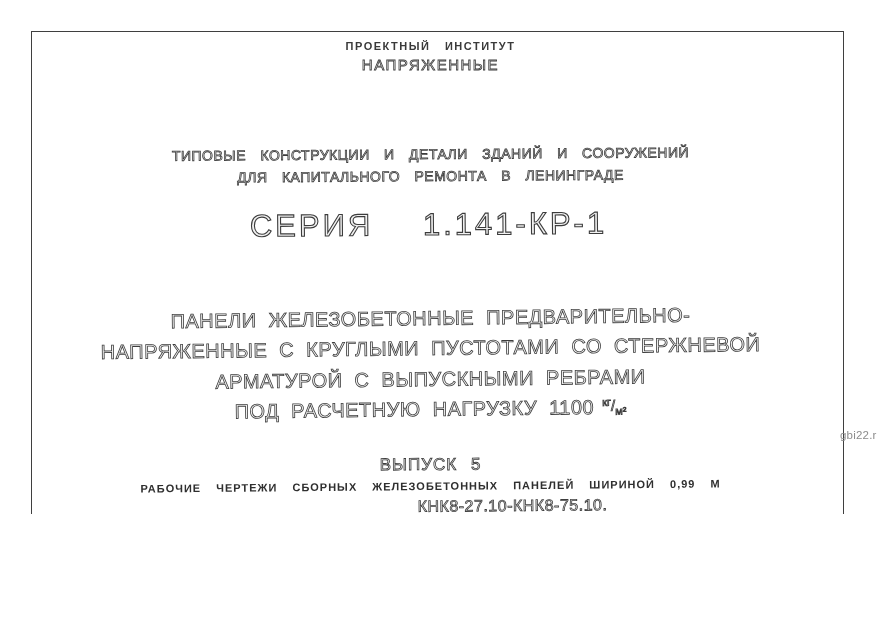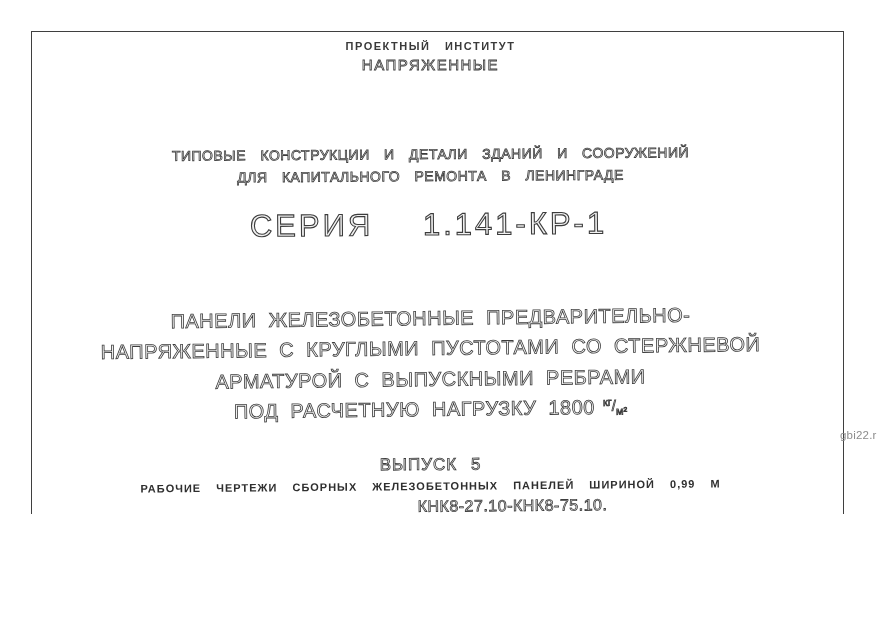--- a/index.html
+++ b/index.html
@@ -87,21 +87,21 @@
   <div class="row series outline-big">СЕРИЯ 1.141-КР-1</div>
 
   <div class="row t1 title-line outline">ПАНЕЛИ ЖЕЛЕЗОБЕТОННЫЕ ПРЕДВАРИТЕЛЬНО-</div>
 
   <div class="row t2 title-line outline">НАПРЯЖЕННЫЕ С КРУГЛЫМИ ПУСТОТАМИ СО СТЕРЖНЕВОЙ</div>
 
   <div class="row t3 title-line outline">АРМАТУРОЙ С ВЫПУСКНЫМИ РЕБРАМИ</div>
 
   <div class="row t4 title-line outline">
     <span>ПОД РАСЧЕТНУЮ НАГРУЗКУ</span>
-    <span>1800</span><span class="unit"><span class="unit-num">кг</span><span class="unit-slash">/</span><span class="unit-den">м²</span></span>
+    <span>1100</span><span class="unit"><span class="unit-num">кг</span><span class="unit-slash">/</span><span class="unit-den">м²</span></span>
   </div>
 
   <div class="row issue outline">ВЫПУСК 5</div>
 
   <div class="row caption">РАБОЧИЕ ЧЕРТЕЖИ СБОРНЫХ ЖЕЛЕЗОБЕТОННЫХ ПАНЕЛЕЙ ШИРИНОЙ 0,99 М</div>
 
   <div class="row range outline">КНК8-27.10-КНК8-75.10.</div>
 
 
   <div class="watermark">gbi22.ru</div>

